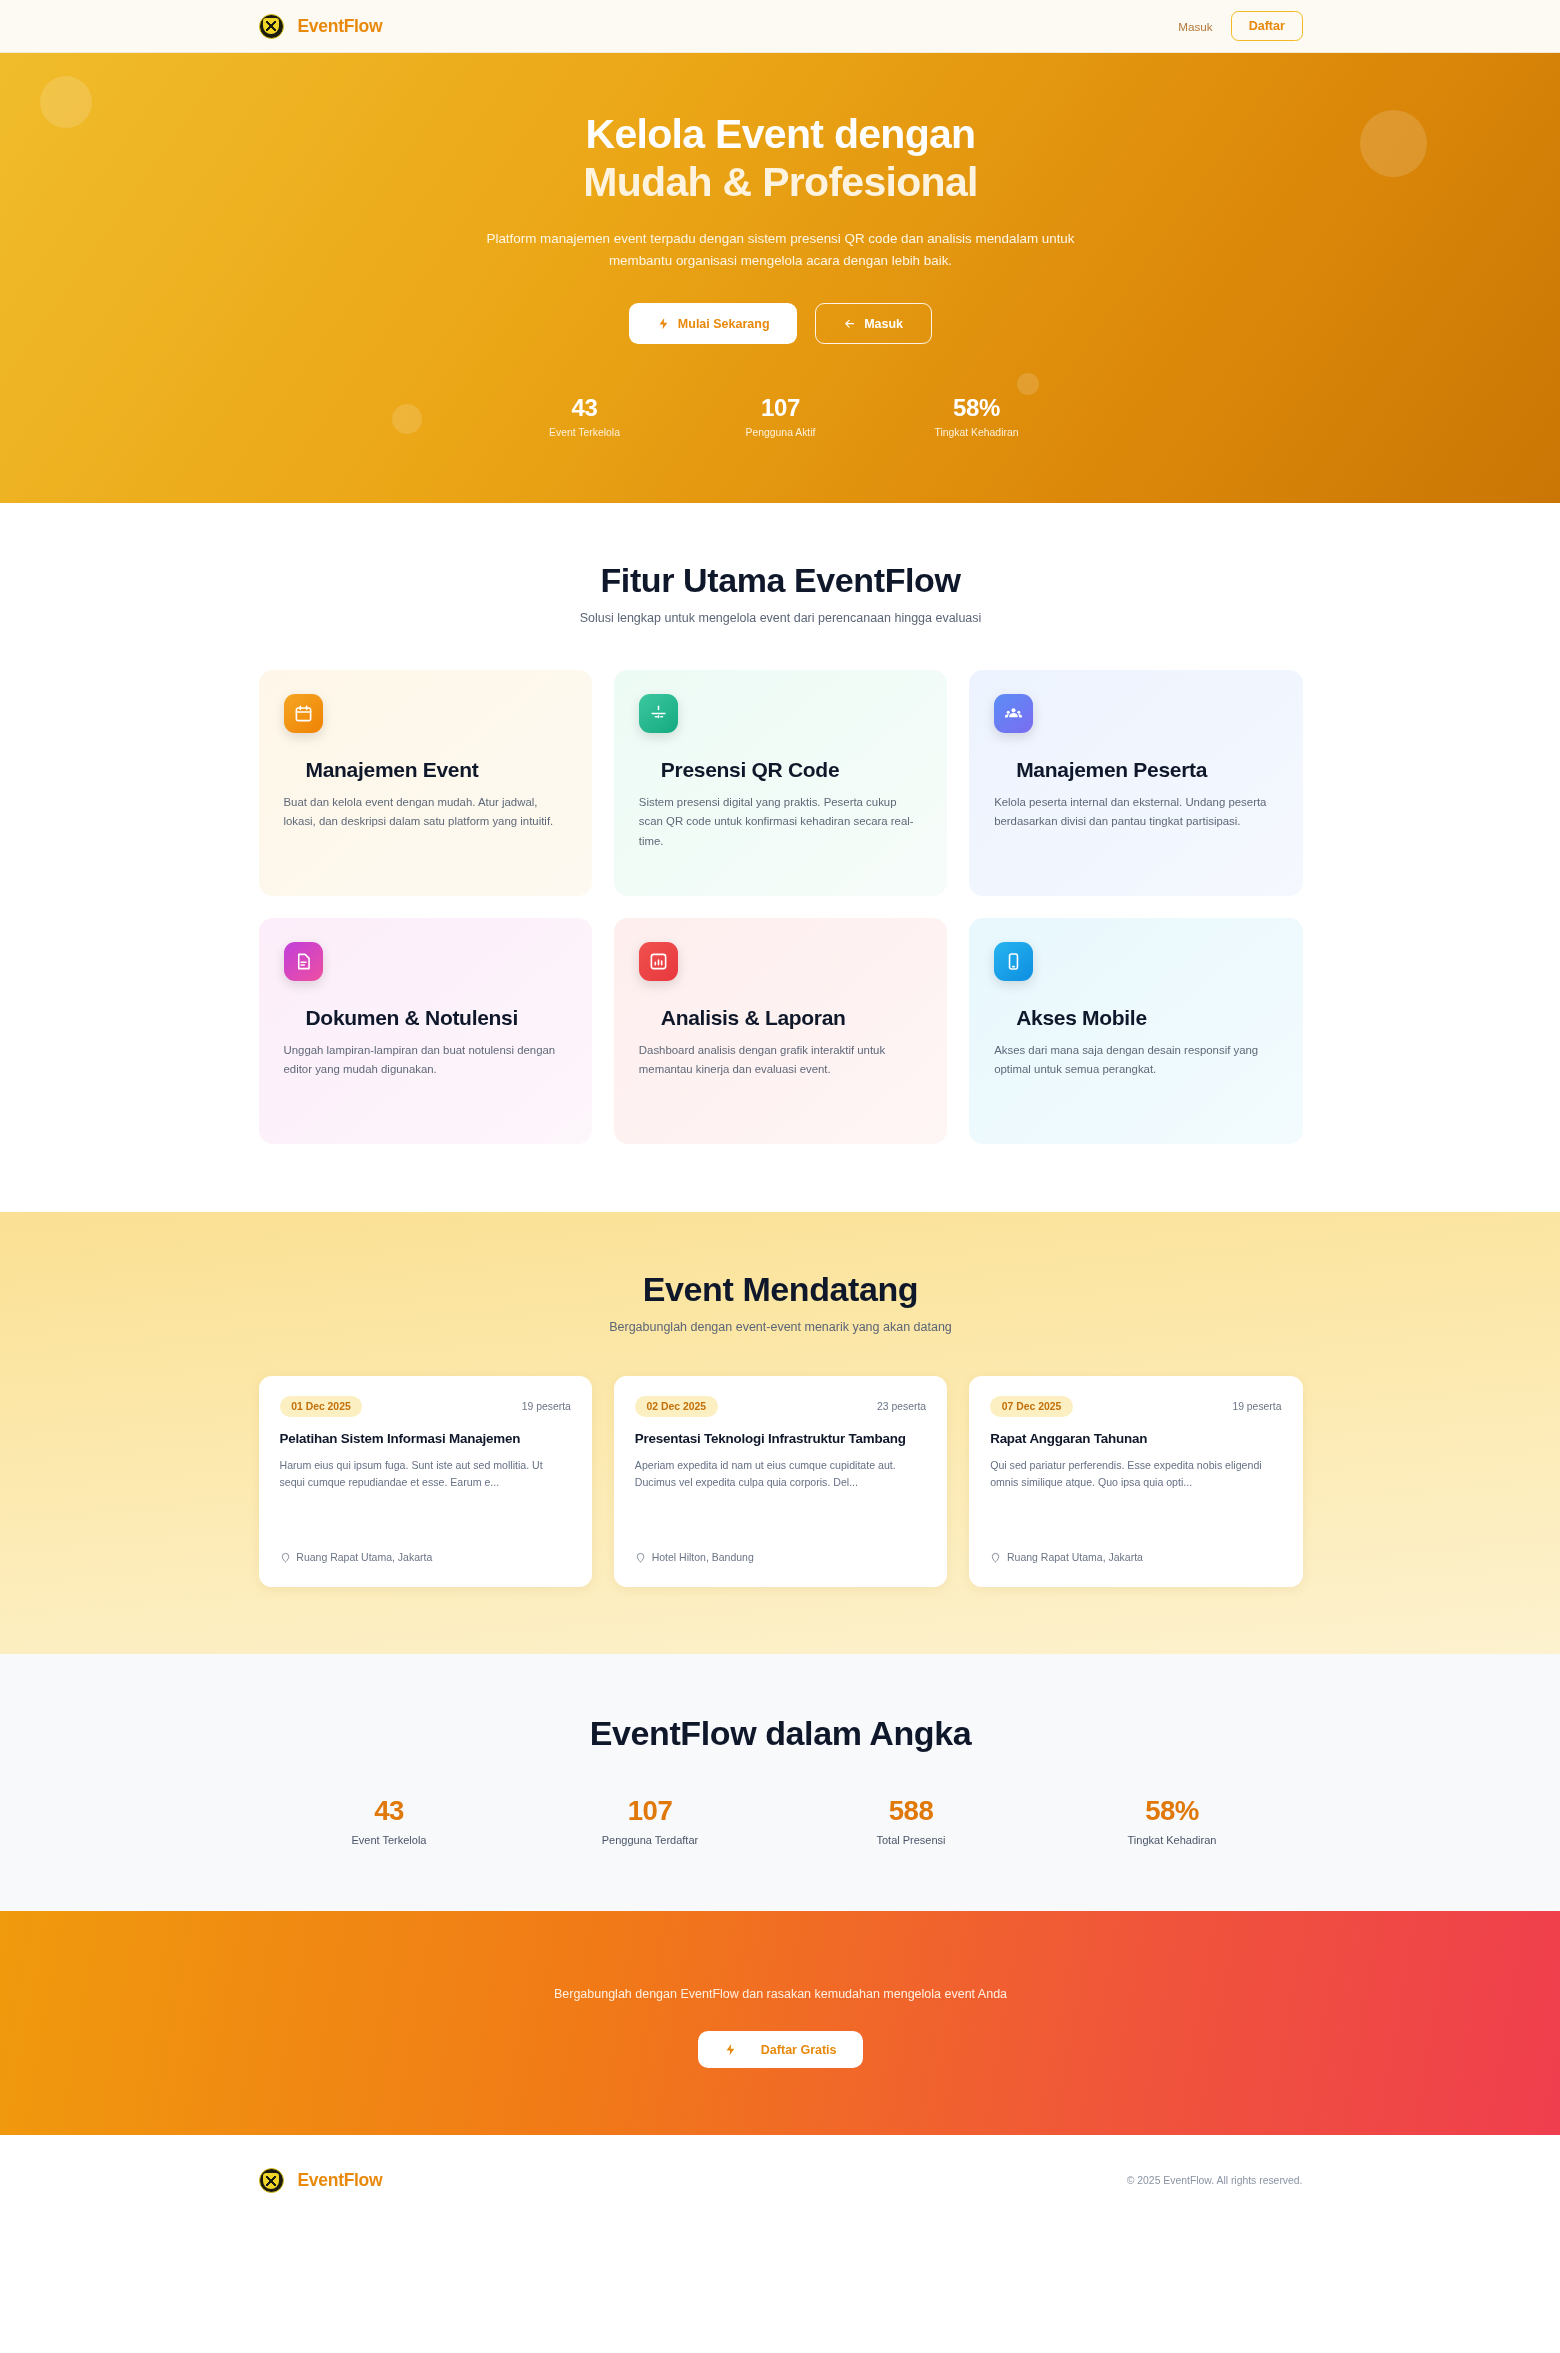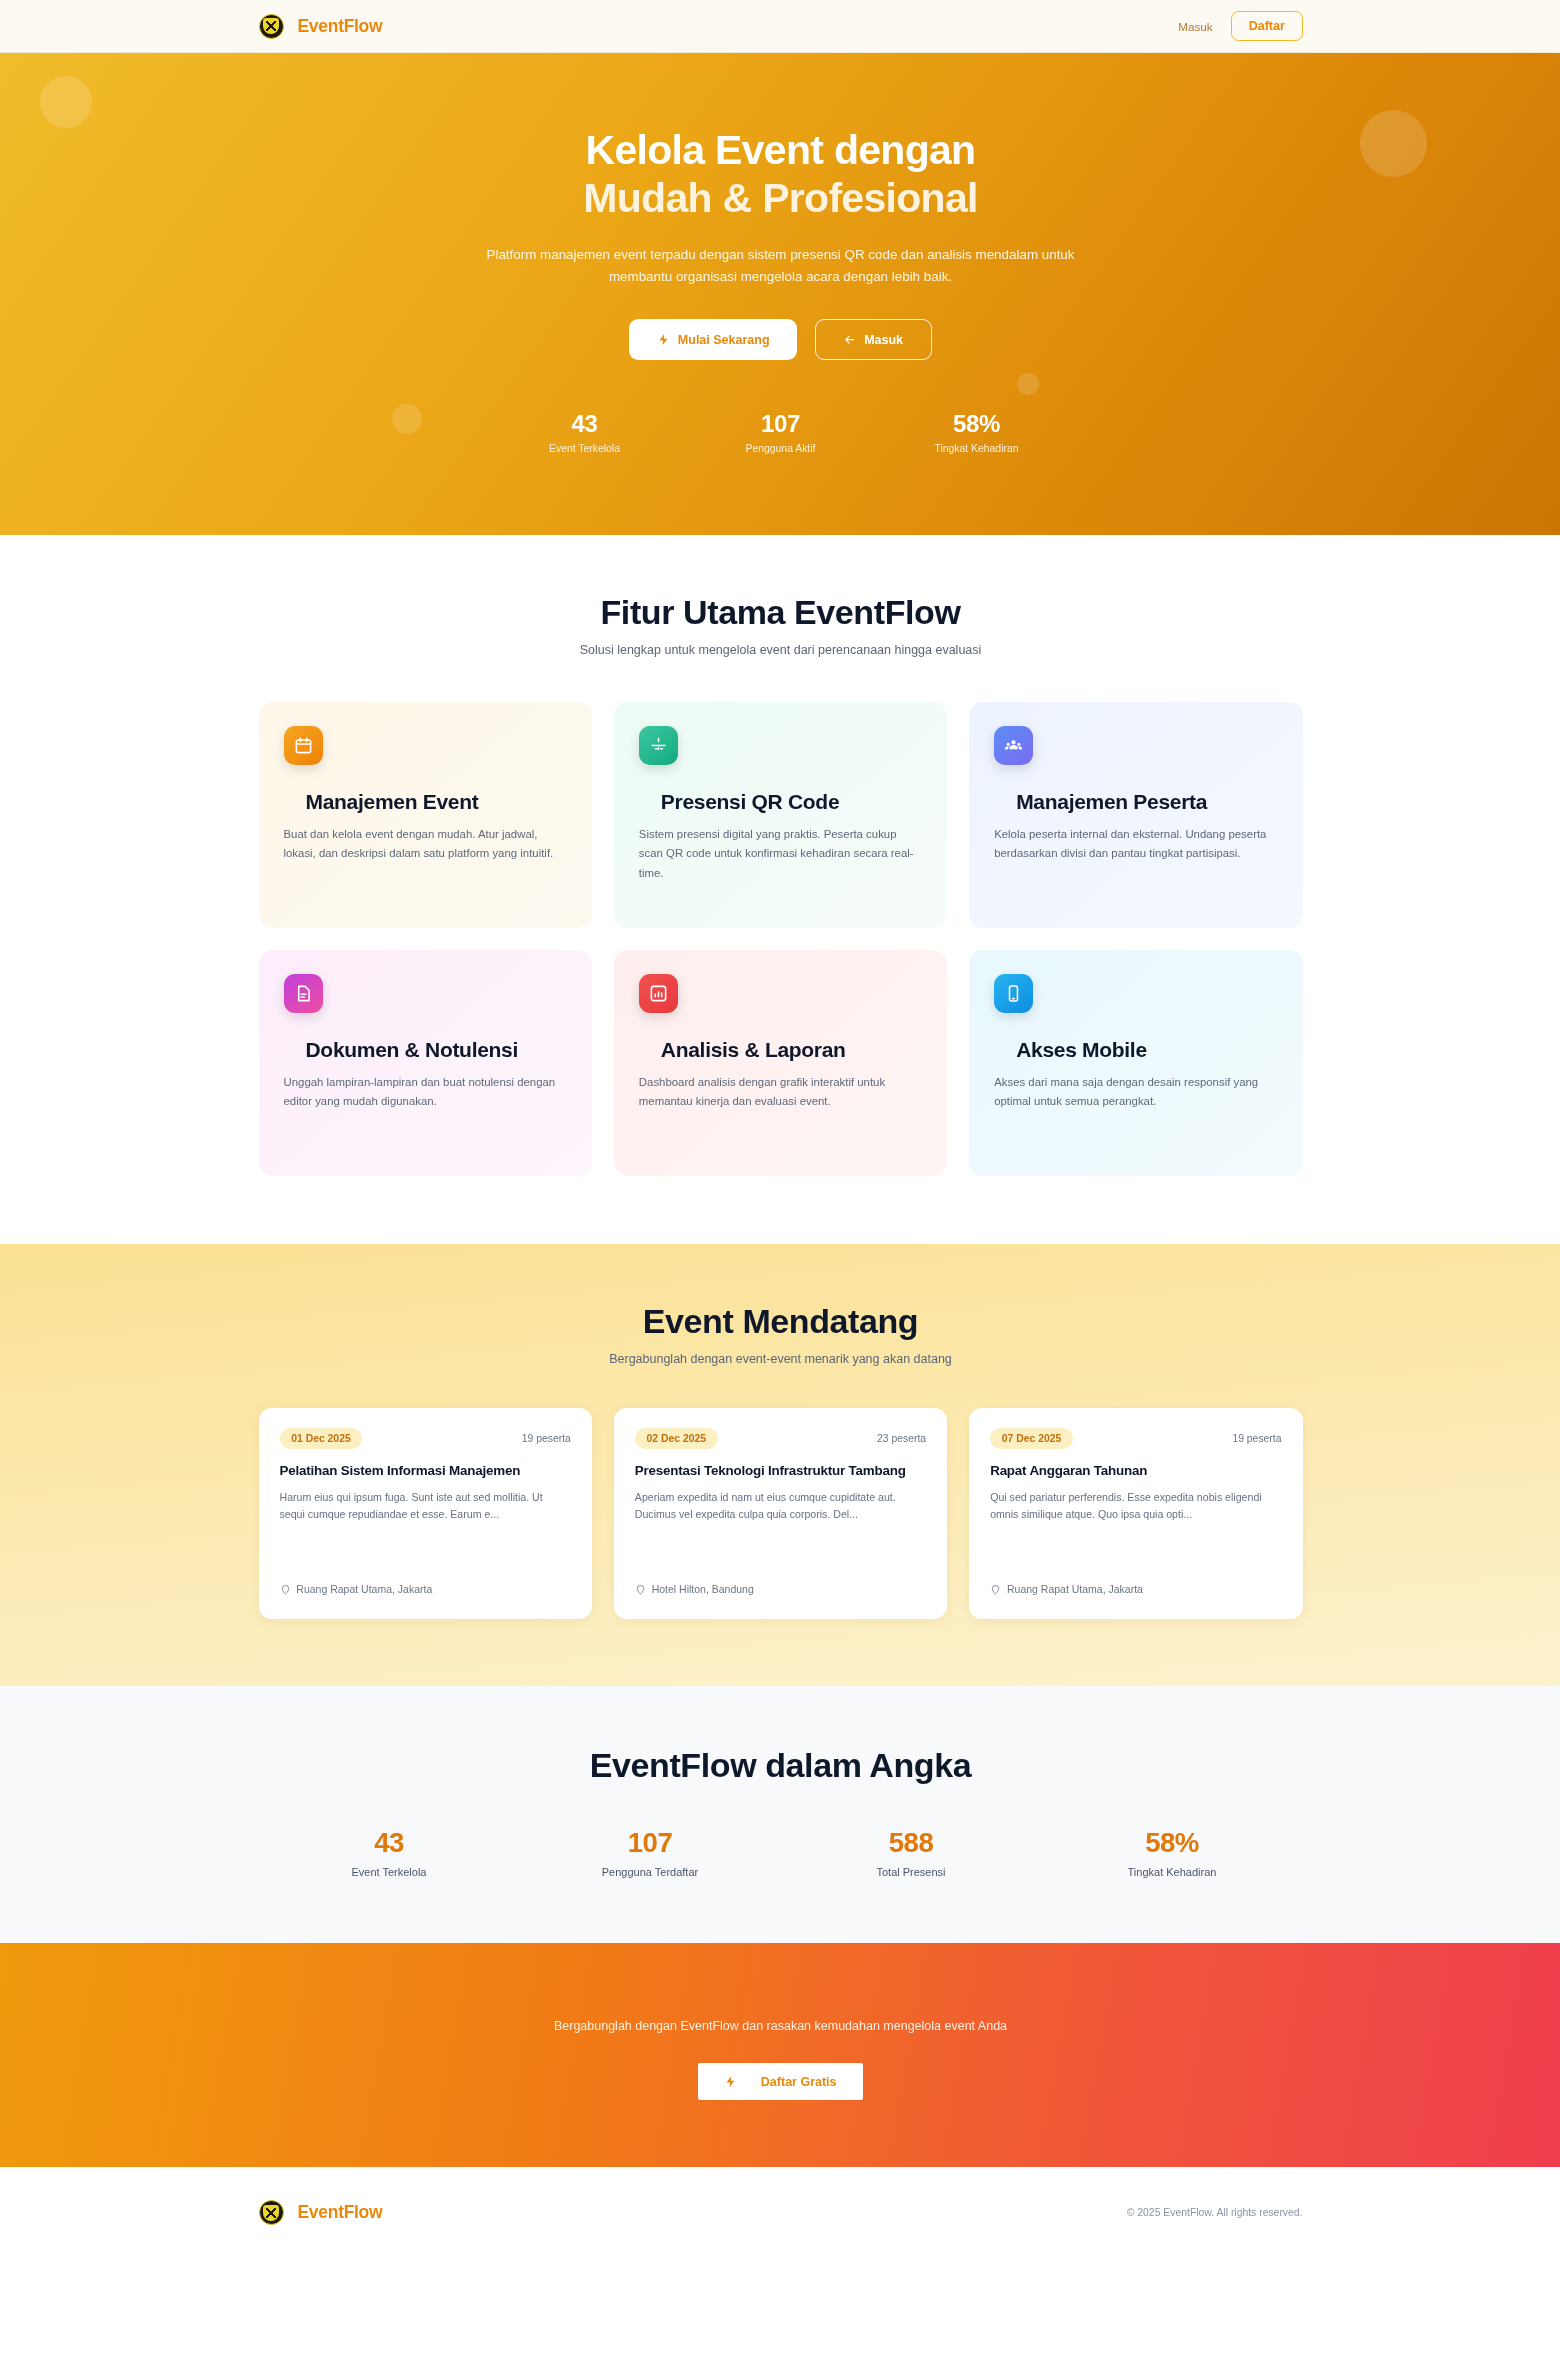--- a/index.html
+++ b/index.html
@@ -72,21 +72,21 @@
     position:relative;overflow:hidden;
     background:linear-gradient(125deg,#F0BC2B 0%,#EBA616 38%,#DD8A0A 72%,#C97605 100%);
     padding:58px 0 65px;
     text-align:center;
   }
   .blob{position:absolute;border-radius:50%;background:rgba(255,255,255,.15);}
   .blob.b1{width:52px;height:52px;left:40px;top:22.5px;}
   .blob.b2{width:67px;height:67px;right:134px;top:57px;}
   .blob.b3{width:30px;height:30px;left:392px;top:351px;}
   .blob.b4{width:22px;height:22px;left:1017px;top:320px;}
-  .hero-inner{position:relative;z-index:2;width:1044px;margin:16px auto;}
+  .hero-inner{position:relative;z-index:2;width:1044px;margin:0 auto;}
   .hero h1{
     font-size:41px;line-height:1.17;font-weight:700;color:#fff;
     letter-spacing:-0.7px;
   }
   .hero h1 .l2{color:#FDF3DF;}
   .hero p.sub{
     margin:21px auto 0;max-width:643px;
     font-size:13.4px;line-height:1.62;color:#FFF6E4;
   }
   .hero-btns{
@@ -194,21 +194,21 @@
   
   .cta{
     background:linear-gradient(100deg,#F09A0D 0%,#F17A17 38%,#F0553A 72%,#EF3E4E 100%);
     padding:60px 0 67px;text-align:center;
   }
   .cta h2{font-size:25px;font-weight:700;color:#fff;letter-spacing:-0.3px;}
   .cta p{font-size:12.5px;color:#FFF0E2;margin-top:16px;}
   .btn-cta{
     margin-top:30px;background:#fff;color:var(--brand);
     font-size:12.5px;font-weight:600;
-    padding:11.7px 26px;border-radius:2px;border:none;
+    padding:11.7px 26px;border-radius:10px;border:none;
     display:inline-flex;align-items:center;gap:23px;cursor:pointer;
     font-family:inherit;
   }
 
   
   .footer{background:#fff;padding:33px 0;}
   .foot-inner{
     width:1044px;margin:0 auto;
     display:flex;align-items:center;justify-content:space-between;
   }

